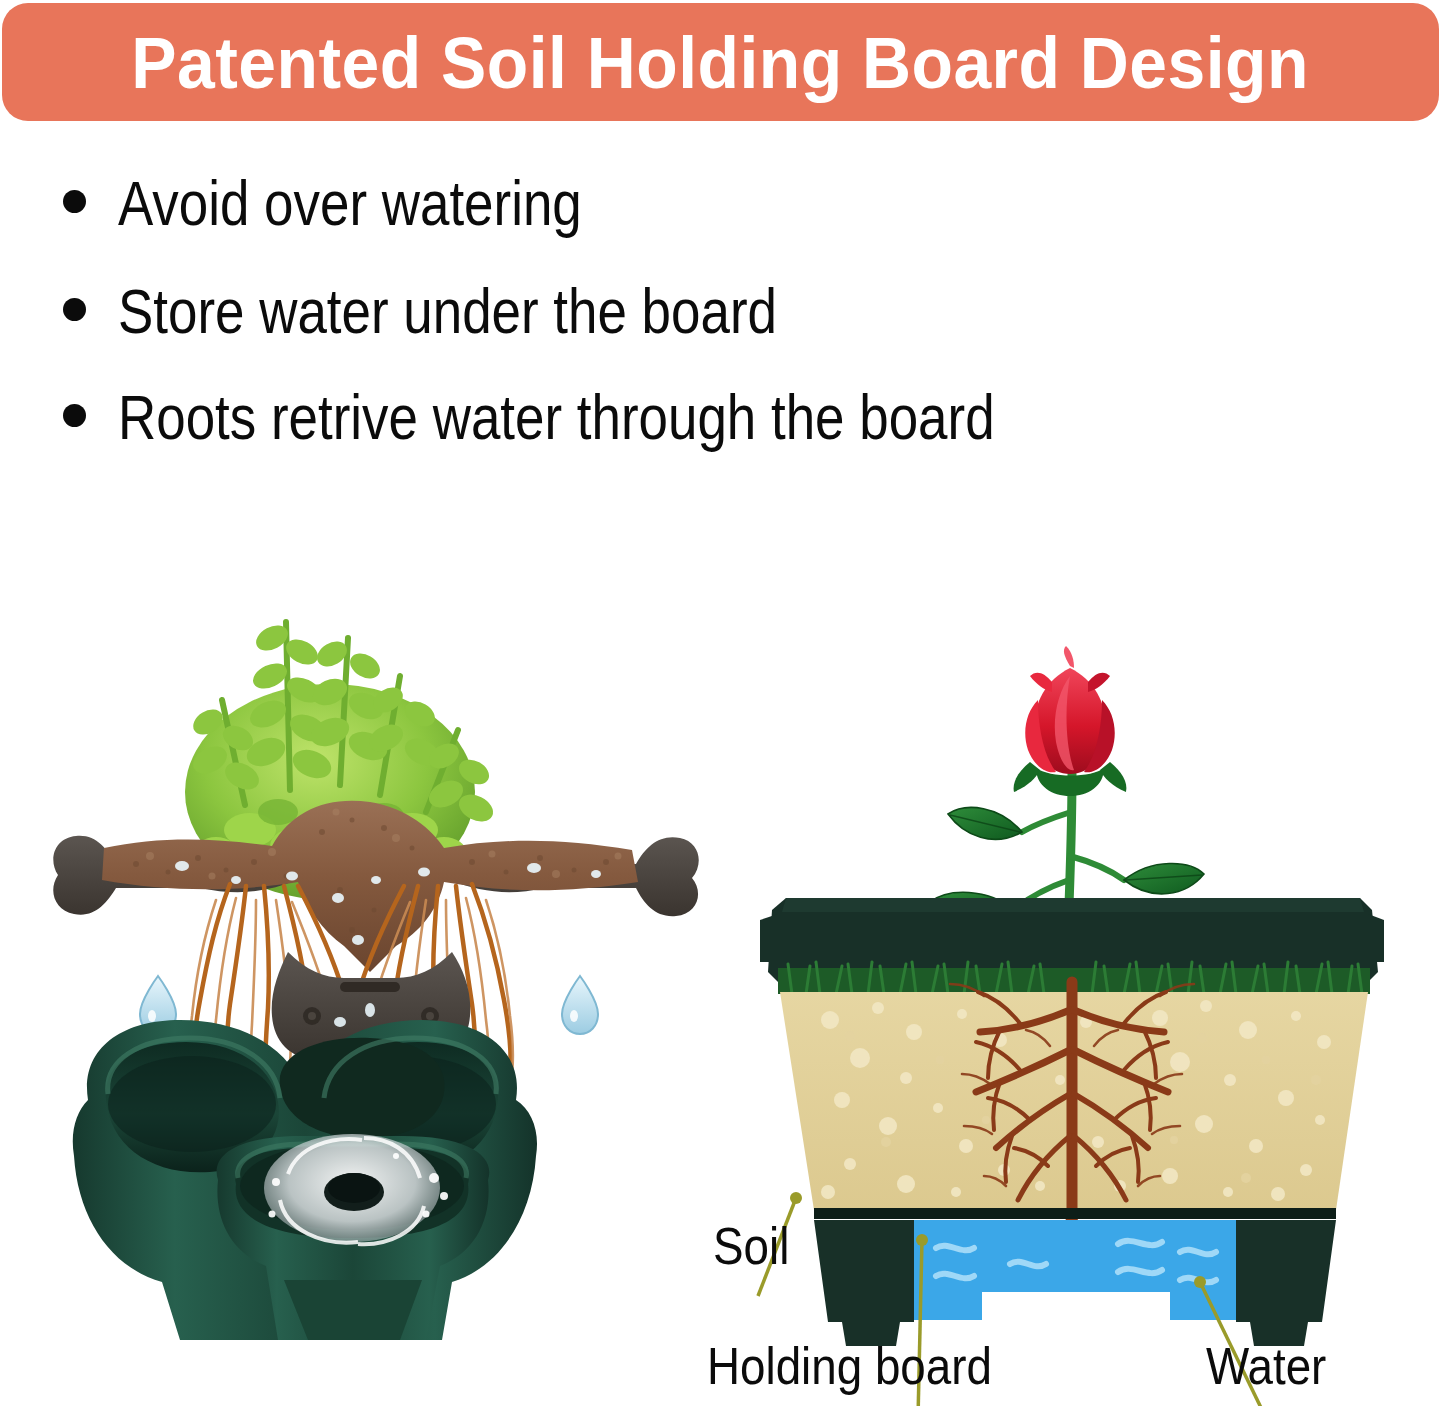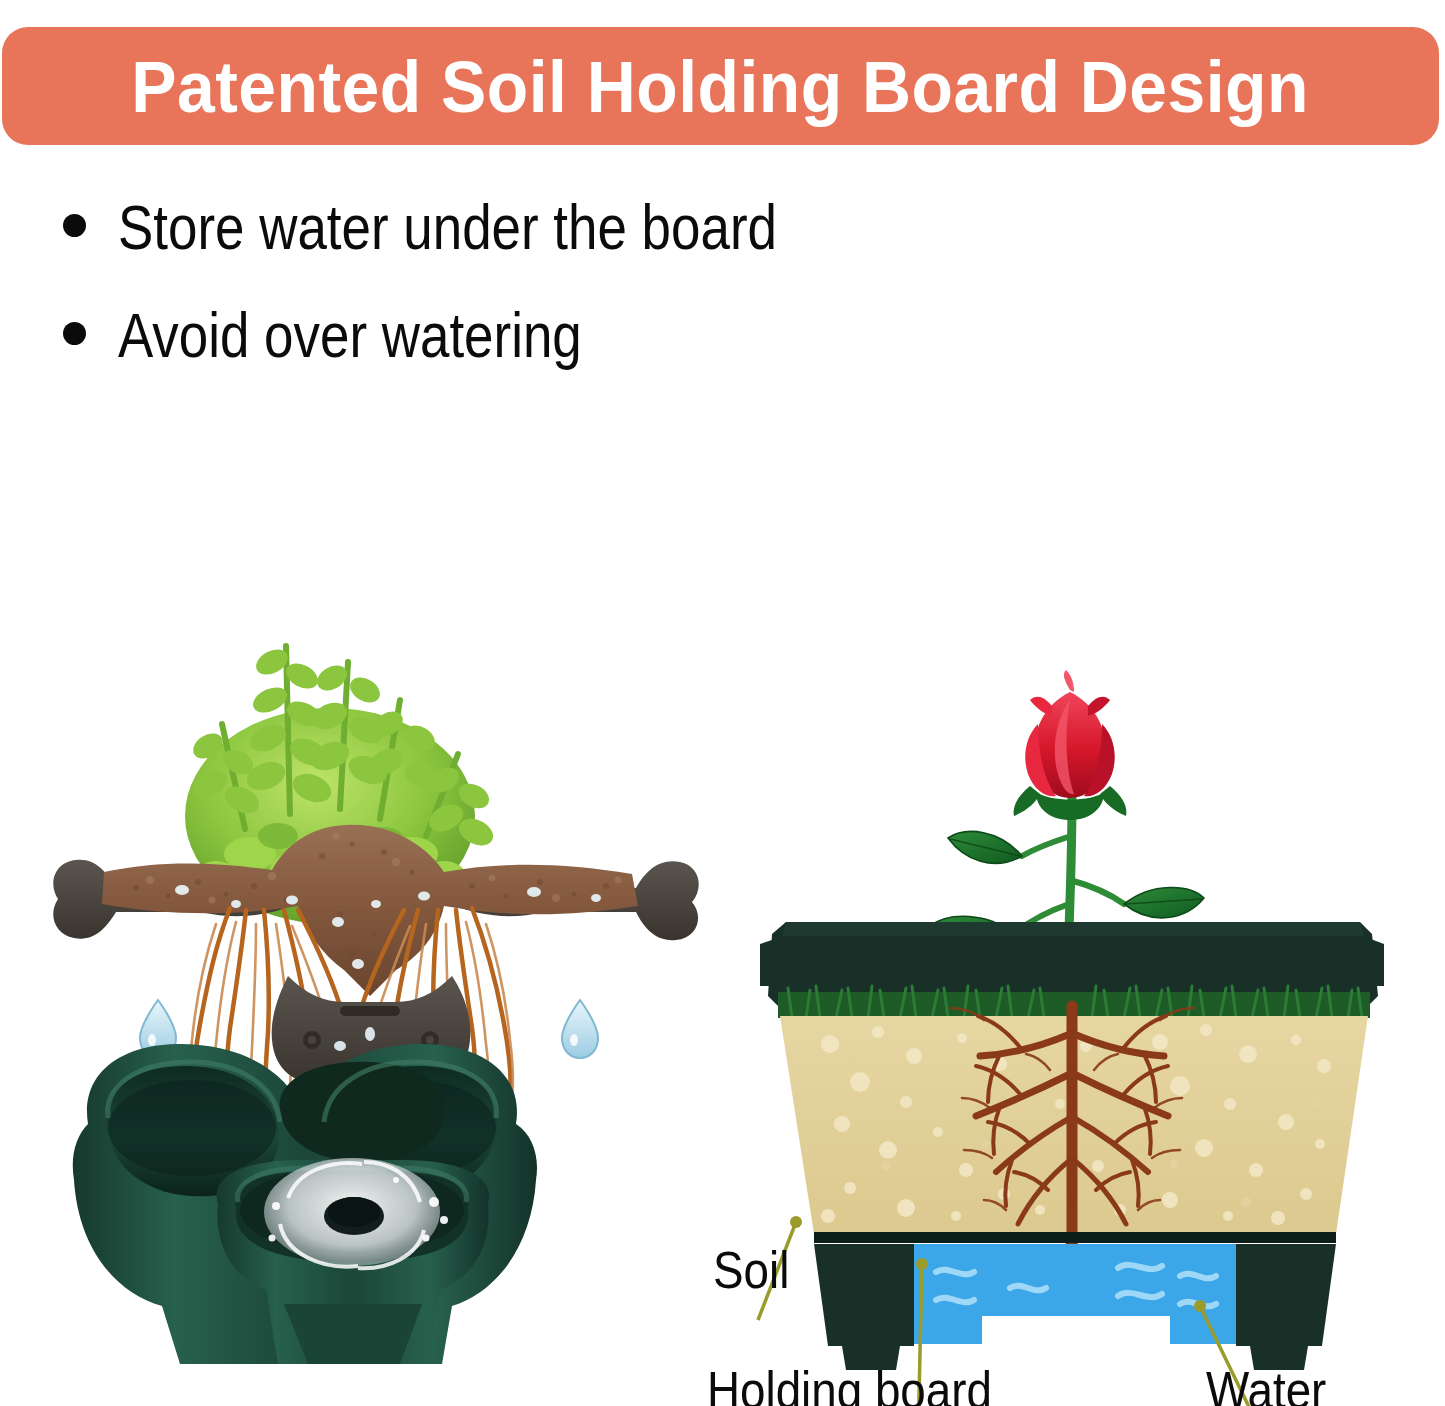--- a/index.html
+++ b/index.html
@@ -1,21 +1,21 @@
 <!DOCTYPE html>
 <html><head>
 <meta charset="utf-8">
 <style>
   html,body{margin:0;padding:0;background:#ffffff;}
   body{
     width:1445px;height:1406px;position:relative;overflow:hidden;
     font-family:"Liberation Sans","DejaVu Sans",sans-serif;
     -webkit-font-smoothing:antialiased;
   }
-  .page{position:absolute;inset:0;background:#fff;margin-top:24px;}
+  .page{position:absolute;inset:0;background:#fff;}
 
   
   .banner{
     position:absolute;left:2px;top:3px;width:1437px;height:118px;
     background:#E8755A;border-radius:26px;
     display:flex;align-items:center;justify-content:center;
   }
   .banner-text{
     color:#ffffff;font-weight:bold;
     font-size:73px;line-height:1;
@@ -65,30 +65,34 @@
 <body>
 
 <div class="page">
 
   <div class="banner">
     <div class="banner-text">Patented Soil Holding Board Design</div>
   </div>
 
   <div class="bullets">
 
+    <div class="bullet-row r1">
+      <span class="dot"></span>
+      <span class="bullet-text">Avoid over watering</span>
+    </div>
+
     <div class="bullet-row r0">
       <span class="dot"></span>
       <span class="bullet-text">Store water under the board</span>
     </div>
 
-    <div class="bullet-row r1">
+    <div class="bullet-row r2">
       <span class="dot"></span>
-      <span class="bullet-text">Avoid over watering</span>
+      <span class="bullet-text">Roots retrive water through the board</span>
     </div>
-
 
 
   </div>
 
   <div class="fig-left">
     <svg viewBox="0 0 660 760" width="660" height="760">
       <defs>
         <linearGradient id="potG" x1="0" y1="0" x2="1" y2="0">
           <stop offset="0%" stop-color="#16392E"></stop>
           <stop offset="22%" stop-color="#27604E"></stop>

